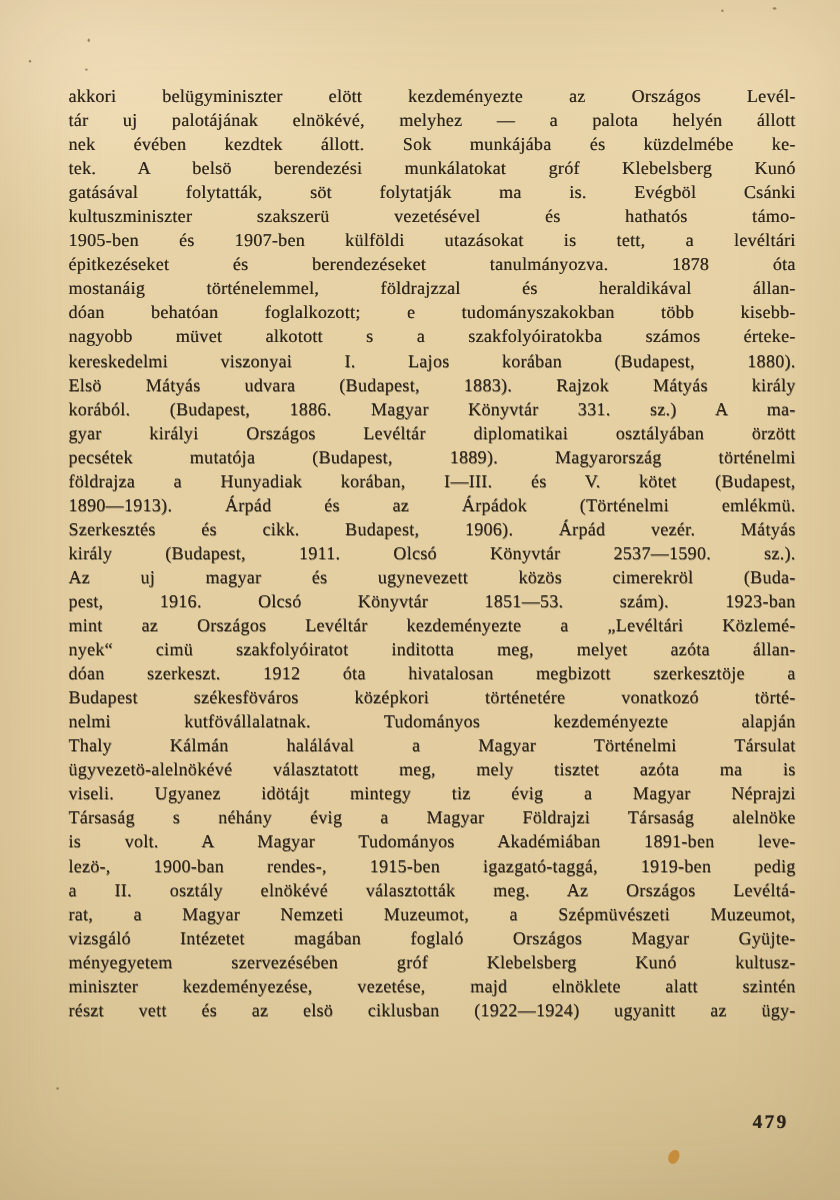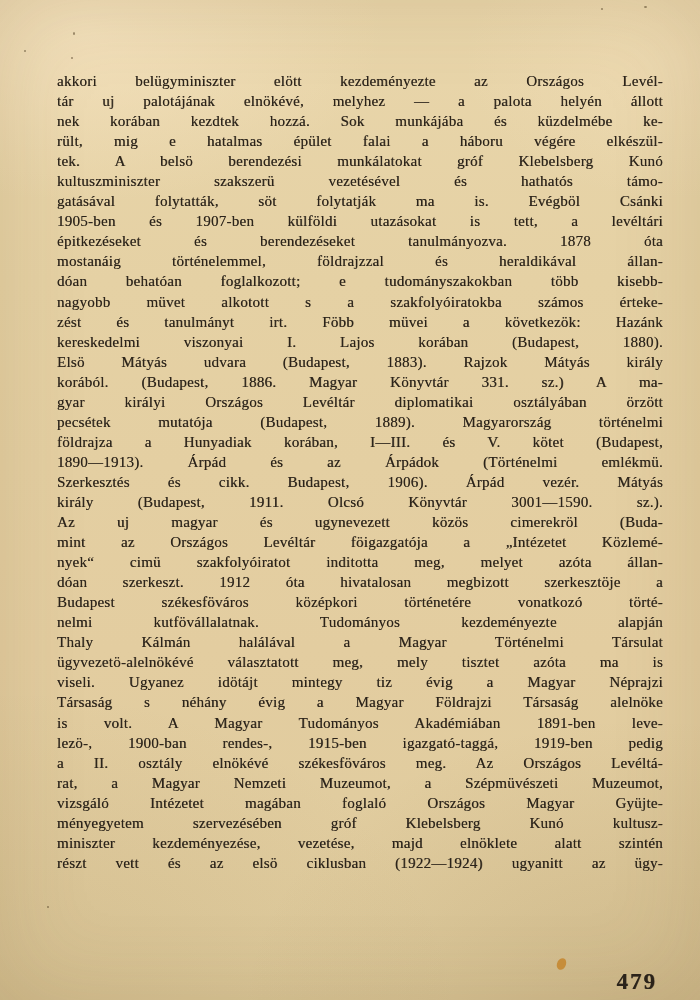--- a/index.html
+++ b/index.html
@@ -35,24 +35,24 @@
 
   .ln {
     height: 20.05px;
     text-align: justify;
     text-align-last: justify;
     overflow: visible;
   }
 
   .page-number {
     position: absolute;
-    top: 969px;
+    top: 927px;
     right: 43px;
     color: var(--ink, #2b231a);
-    font-size: 23px;
+    font-size: 16px;
     font-weight: bold;
     letter-spacing: 2px;
     text-shadow: 0.4px 0.3px 0.6px rgba(44, 36, 26, .55);
   }
 
   .stain {
     position: absolute;
     left: 557px;
     top: 958px;
     width: 9px;
@@ -77,53 +77,52 @@
   <span class="speck" style="left:73px; top:32px; width:2px; height:3px;"></span>
   <span class="speck" style="left:71px; top:57px; width:2px; height:2px;"></span>
   <span class="speck" style="left:24px; top:50px; width:2px; height:2px;"></span>
   <span class="speck" style="left:601px; top:8px; width:2px; height:2px;"></span>
   <span class="speck" style="left:644px; top:6px; width:3px; height:2px;"></span>
   <span class="speck" style="left:47px; top:906px; width:2px; height:2px;"></span>
 
   <div class="text-block">
     <div class="ln">akkori belügyminiszter elött kezdeményezte az Országos Levél-</div>
     <div class="ln">tár uj palotájának elnökévé, melyhez — a palota helyén állott</div>
-    <div class="ln">nek korában kezdtek hozzá. Sok munkájába és küzdelmébe ke-</div>
-    <div class="ln">rült, mig e hatalmas épület falai a háboru végére elkészül-</div>
+    <div class="ln">nek évében kezdtek állott. Sok munkájába és küzdelmébe ke-</div>
     <div class="ln">tek. A belsö berendezési munkálatokat gróf Klebelsberg Kunó</div>
+    <div class="ln">gatásával folytatták, söt folytatják ma is. Evégböl Csánki</div>
     <div class="ln">kultuszminiszter szakszerü vezetésével és hathatós támo-</div>
-    <div class="ln">gatásával folytatták, söt folytatják ma is. Evégböl Csánki</div>
     <div class="ln">1905-ben és 1907-ben külföldi utazásokat is tett, a levéltári</div>
     <div class="ln">épitkezéseket és berendezéseket tanulmányozva. 1878 óta</div>
     <div class="ln">mostanáig történelemmel, földrajzzal és heraldikával állan-</div>
     <div class="ln">dóan behatóan foglalkozott; e tudományszakokban több kisebb-</div>
     <div class="ln">nagyobb müvet alkotott s a szakfolyóiratokba számos érteke-</div>
-    <div class="ln">zést és tanulmányt irt. Föbb müvei a következök: Hazánk</div>
     <div class="ln">kereskedelmi viszonyai I. Lajos korában (Budapest, 1880).</div>
     <div class="ln">Elsö Mátyás udvara (Budapest, 1883). Rajzok Mátyás király</div>
     <div class="ln">korából. (Budapest, 1886. Magyar Könyvtár 331. sz.) A ma-</div>
     <div class="ln">gyar királyi Országos Levéltár diplomatikai osztályában örzött</div>
     <div class="ln">pecsétek mutatója (Budapest, 1889). Magyarország történelmi</div>
     <div class="ln">földrajza a Hunyadiak korában, I—III. és V. kötet (Budapest,</div>
     <div class="ln">1890—1913). Árpád és az Árpádok (Történelmi emlékmü.</div>
     <div class="ln">Szerkesztés és cikk. Budapest, 1906). Árpád vezér. Mátyás</div>
-    <div class="ln">király (Budapest, 1911. Olcsó Könyvtár 3001—1590. sz.).</div>
+    <div class="ln">király (Budapest, 1911. Olcsó Könyvtár 2537—1590. sz.).</div>
     <div class="ln">Az uj magyar és ugynevezett közös cimerekröl (Buda-</div>
-    <div class="ln">mint az Országos Levéltár föigazgatója a „Intézetet Közlemé-</div>
+    <div class="ln">pest, 1916. Olcsó Könyvtár 1851—53. szám). 1923-ban</div>
+    <div class="ln">mint az Országos Levéltár kezdeményezte a „Levéltári Közlemé-</div>
     <div class="ln">nyek“ cimü szakfolyóiratot inditotta meg, melyet azóta állan-</div>
     <div class="ln">dóan szerkeszt. 1912 óta hivatalosan megbizott szerkesztöje a</div>
     <div class="ln">Budapest székesföváros középkori történetére vonatkozó törté-</div>
     <div class="ln">nelmi kutfövállalatnak. Tudományos kezdeményezte alapján</div>
     <div class="ln">Thaly Kálmán halálával a Magyar Történelmi Társulat</div>
     <div class="ln">ügyvezetö-alelnökévé választatott meg, mely tisztet azóta ma is</div>
     <div class="ln">viseli. Ugyanez idötájt mintegy tiz évig a Magyar Néprajzi</div>
     <div class="ln">Társaság s néhány évig a Magyar Földrajzi Társaság alelnöke</div>
     <div class="ln">is volt. A Magyar Tudományos Akadémiában 1891-ben leve-</div>
     <div class="ln">lezö-, 1900-ban rendes-, 1915-ben igazgató-taggá, 1919-ben pedig</div>
-    <div class="ln">a II. osztály elnökévé székesföváros meg. Az Országos Levéltá-</div>
+    <div class="ln">a II. osztály elnökévé választották meg. Az Országos Levéltá-</div>
     <div class="ln">rat, a Magyar Nemzeti Muzeumot, a Szépmüvészeti Muzeumot,</div>
     <div class="ln">vizsgáló Intézetet magában foglaló Országos Magyar Gyüjte-</div>
     <div class="ln">ményegyetem szervezésében gróf Klebelsberg Kunó kultusz-</div>
     <div class="ln">miniszter kezdeményezése, vezetése, majd elnöklete alatt szintén</div>
     <div class="ln">részt vett és az elsö ciklusban (1922—1924) ugyanitt az ügy-</div>
   </div>
 
   <span class="stain"></span>
 
   <div class="page-number">479</div>

